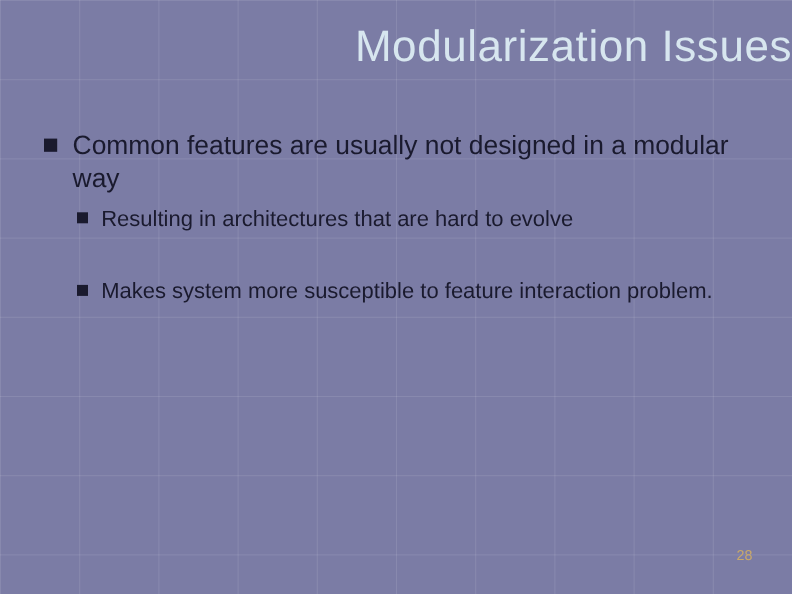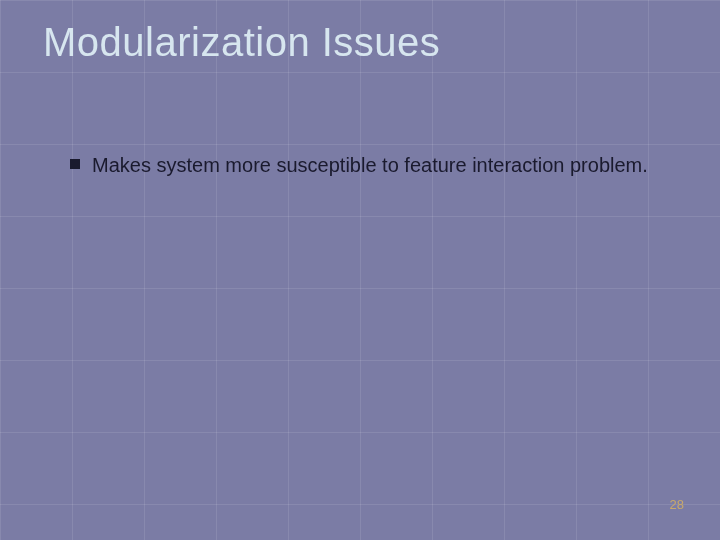--- a/index.html
+++ b/index.html
@@ -22,26 +22,25 @@
     background-image:
       linear-gradient(to right, rgba(255,255,255,0.10) 1px, transparent 1px),
       linear-gradient(to bottom, rgba(255,255,255,0.10) 1px, transparent 1px);
     background-size: 72px 72px;
     pointer-events: none;
   }
   .title {
     position: absolute;
     top: 20px;
     left: 0; right: 0;
-    text-align: left;
+    text-align: right;
     font-size: 40px;
     font-weight: 400;
     color: #d7e6ef;
     letter-spacing: 0.5px;
-    padding-left: 43px;
   }
   .content {
     position: absolute;
     top: 118px;
     left: 40px;
     right: 40px;
     color: #1a1a2e;
   }
   .l1 {
     font-size: 24px;
@@ -88,20 +87,26 @@
 </style>
 </head>
 <body>
 
 <div class="slide">
   <div class="grid"></div>
 
   <div class="title">Modularization Issues</div>
 
   <div class="content">
+    <div class="l1">
+      <span>Common features are usually not designed in a modular way</span>
+    </div>
+    <div class="l2">
+      <span>Resulting in architectures that are hard to evolve</span>
+    </div>
 
     <div class="gap"></div>
 
     <div class="l2">
       <span>Makes system more susceptible to feature interaction problem.</span>
     </div>
   </div>
 
   <div class="pagenum">28</div>
 </div>

